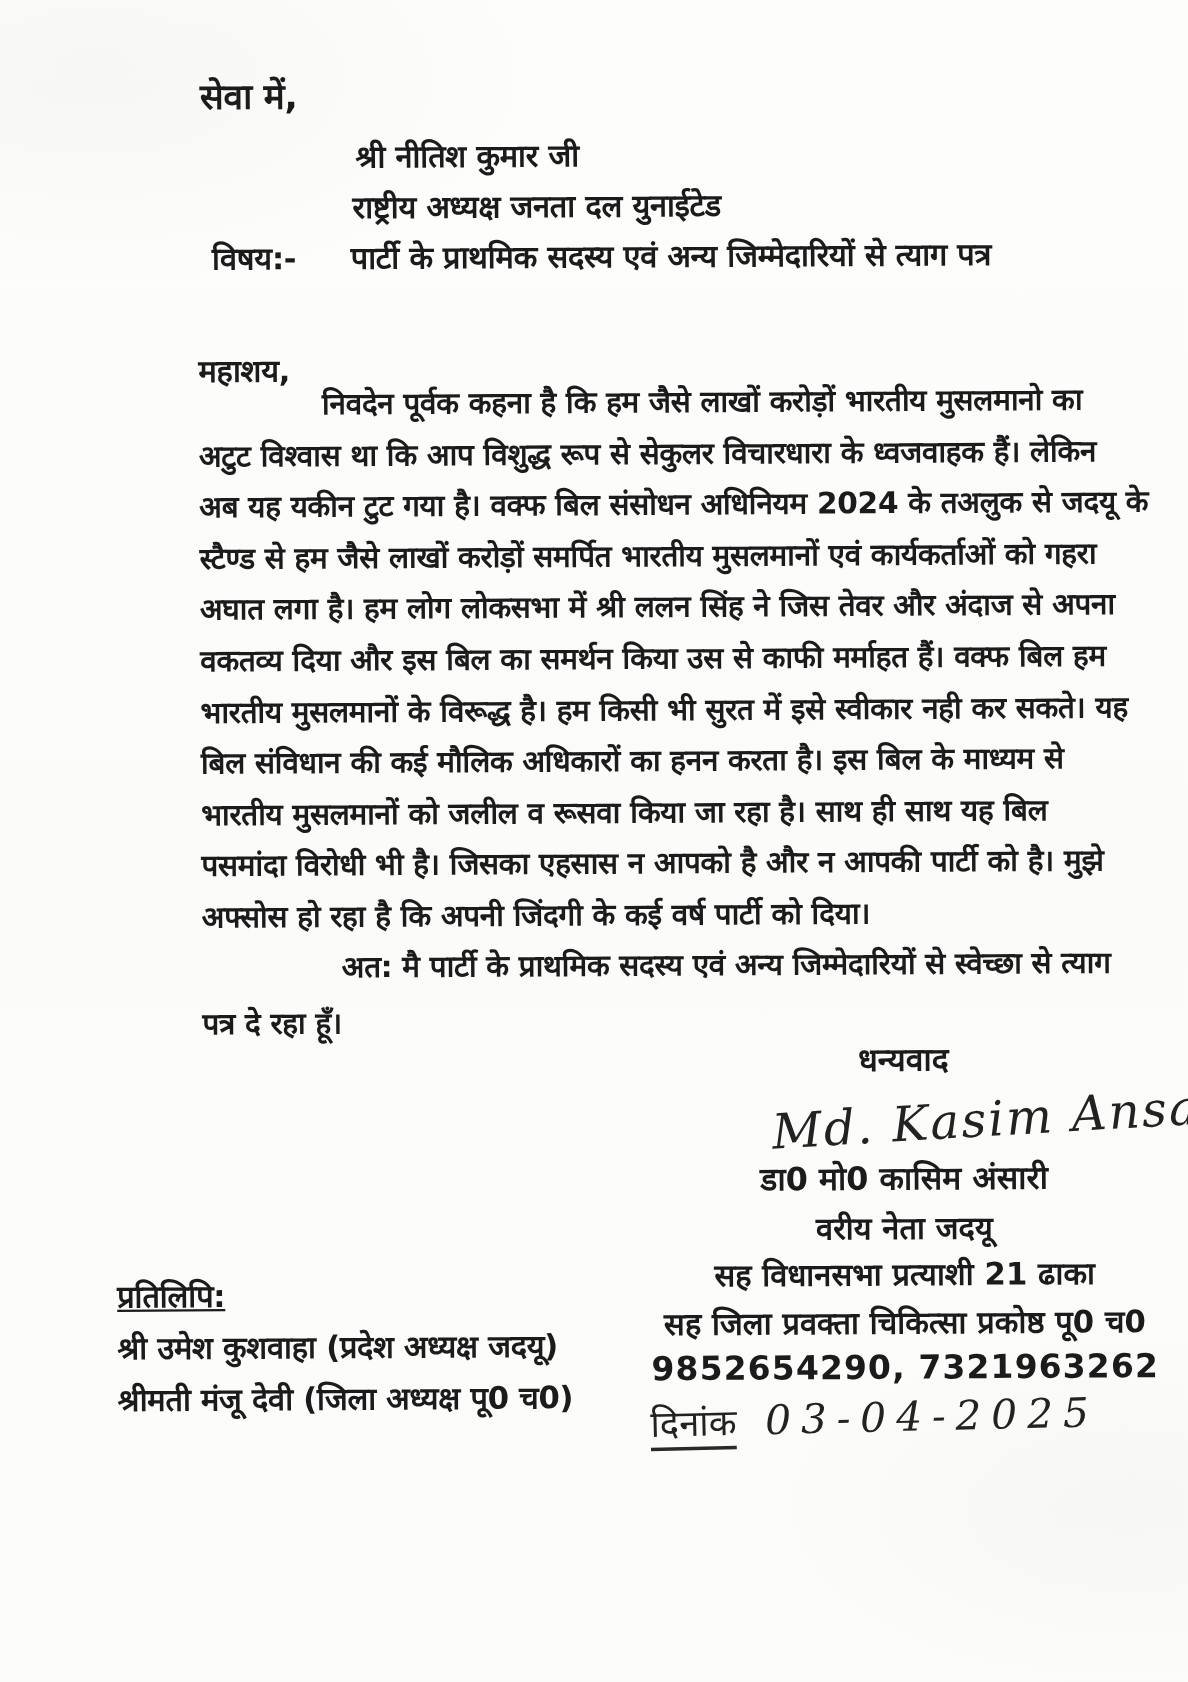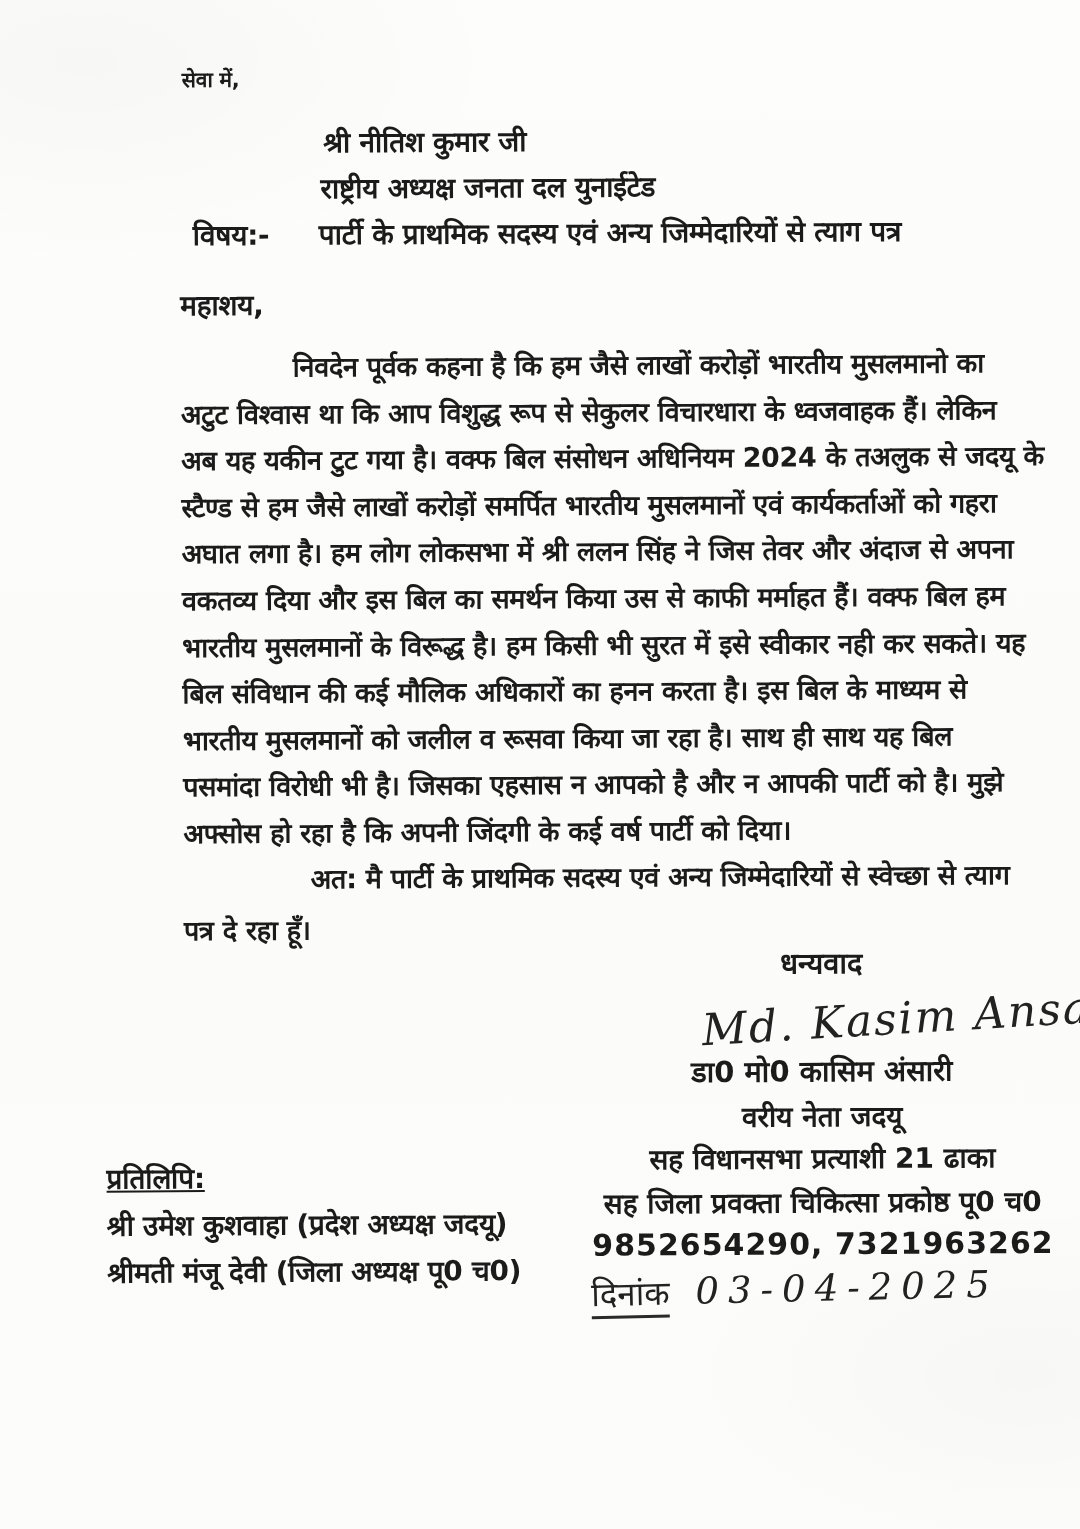--- a/index.html
+++ b/index.html
@@ -110,28 +110,28 @@
     letter-spacing: -0.3px;
     white-space: nowrap;
   }
 </style>
 </head>
 <body>
 
 <div class="page">
   <div class="sheet">
 
-    <div class="t" style="left:186px; top:64px; font-size:21px;">सेवा में,</div>
+    <div class="t" style="left:186px; top:64px; font-size:32px;">सेवा में,</div>
     <div class="t" style="left:327px; top:122px;">श्री नीतिश कुमार जी</div>
     <div class="t" style="left:324px; top:168px;">राष्ट्रीय अध्यक्ष जनता दल युनाईटेड</div>
 
     <div class="t" style="left:196px; top:214px;text-align:right;">विषय:-</div>
     <div class="t" style="left:322px; top:214px;">पार्टी के प्राथमिक सदस्य एवं अन्य जिम्मेदारियों से त्याग पत्र</div>
 
-    <div class="t" style="left:183px; top:284px;">महाशय,</div>
+    <div class="t" style="left:183px; top:316px;">महाशय,</div>
 
     <div class="body-block">
       <div class="body-line indent">निवदेन पूर्वक कहना है कि हम जैसे लाखों करोड़ों भारतीय मुसलमानो का</div>
       <div class="body-line">अटुट विश्वास था कि आप विशुद्ध रूप से सेकुलर विचारधारा के ध्वजवाहक हैं। लेकिन</div>
       <div class="body-line">अब यह यकीन टुट गया है। वक्फ बिल संसोधन अधिनियम 2024 के तअलुक से जदयू के</div>
       <div class="body-line">स्टैण्ड से हम जैसे लाखों करोड़ों समर्पित भारतीय मुसलमानों एवं कार्यकर्ताओं को गहरा</div>
       <div class="body-line">अघात लगा है। हम लोग लोकसभा में श्री ललन सिंह ने जिस तेवर और अंदाज से अपना</div>
       <div class="body-line">वकतव्य दिया और इस बिल का समर्थन किया उस से काफी मर्माहत हैं। वक्फ बिल हम</div>
       <div class="body-line">भारतीय मुसलमानों के विरूद्ध है। हम किसी भी सुरत में इसे स्वीकार नही कर सकते। यह</div>
       <div class="body-line">बिल संविधान की कई मौलिक अधिकारों का हनन करता है। इस बिल के माध्यम से</div>

